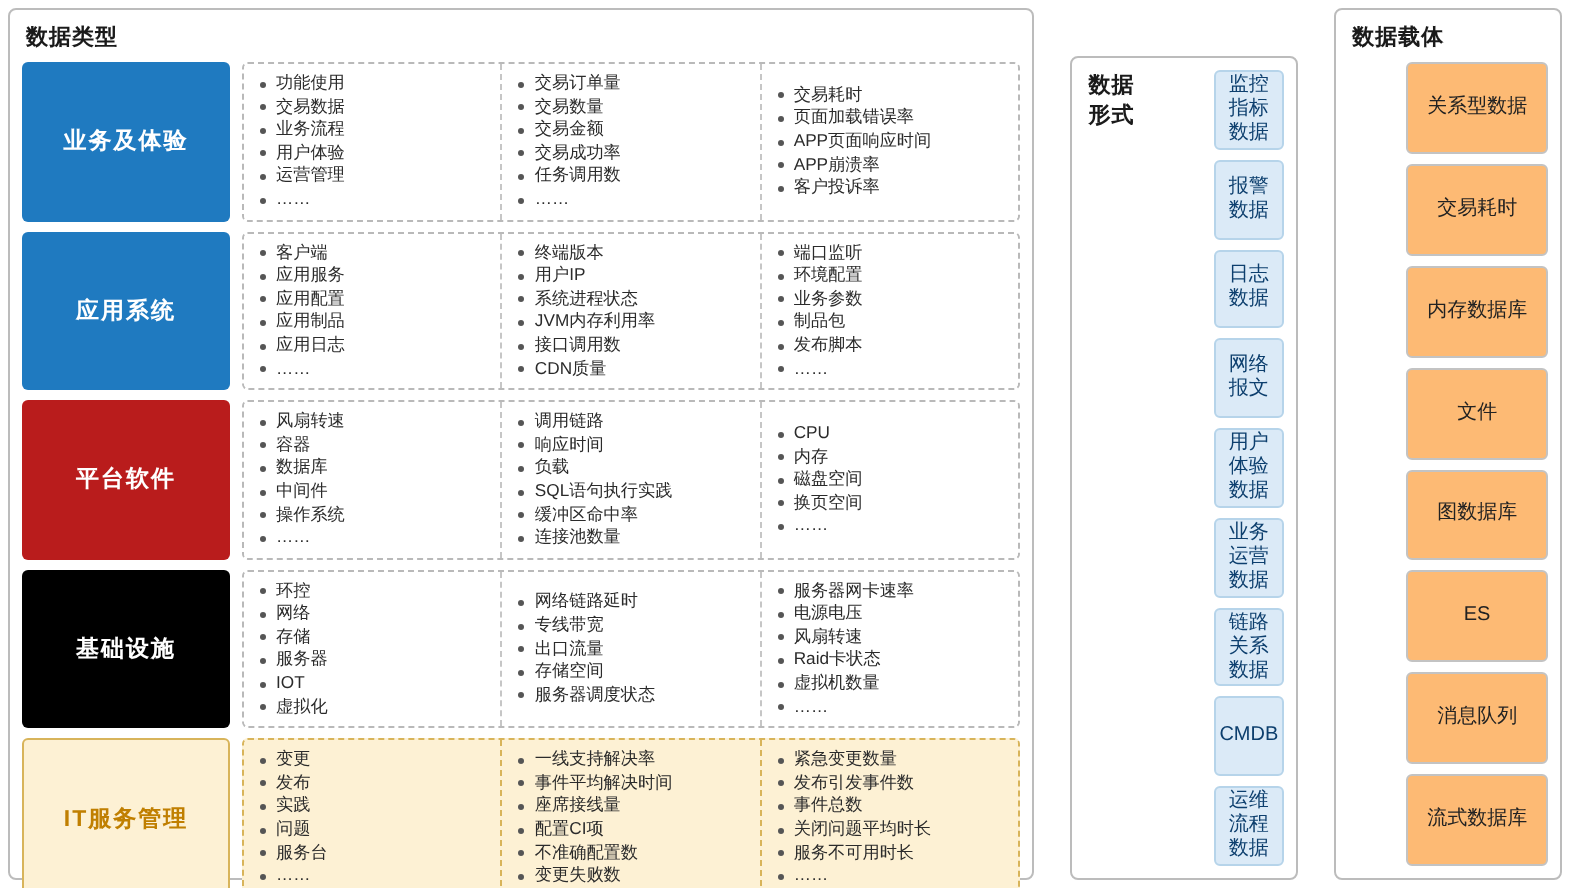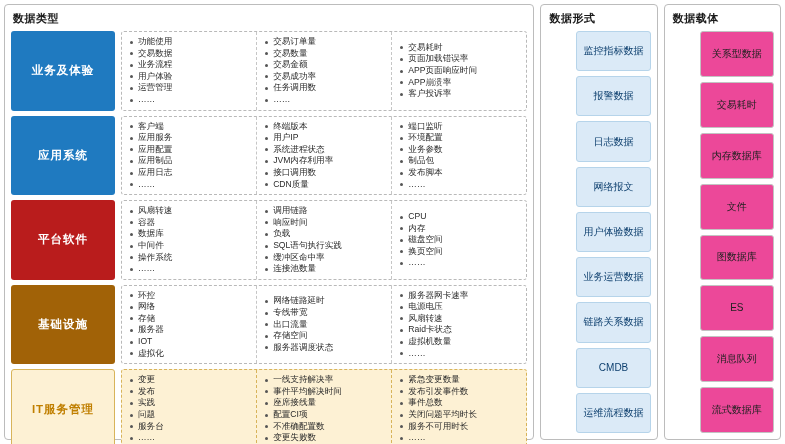--- a/index.html
+++ b/index.html
@@ -14,21 +14,21 @@
     color: #333;
     overflow: hidden;
   }
   .canvas {
     position: relative;
     width: 785px;
     height: 444px;
     box-sizing: border-box;
     padding: 4px;
     display: flex;
-    gap: 6px;
+    gap: 18px;
   }
   
   .panel {
     border: 1px solid #bcbcbc;
     border-radius: 4px;
     box-sizing: border-box;
     background: #fff;
     position: relative;
     padding: 6px;
   }
@@ -122,21 +122,22 @@
   .row.highlight .row-label {
     color: #c07f00;
     background: #fdf1d4 !important;
     border: 1px solid #d8b45a;
     box-sizing: border-box;
   }
   
   .panel-forms {
     width: 118px;
     display: flex;
-    flex-direction: column;
+    flex-direction: row;
+    margin-top: 24px;
   }
   .panel-carriers {
     width: 118px;
     display: flex;
     flex-direction: column;
   }
   .chip-list {
     flex: 1;
     display: flex;
     flex-direction: column;
@@ -154,21 +155,21 @@
     text-align: center;
     line-height: 12px;
     padding: 0 2px;
     box-sizing: border-box;
   }
   .chip.blue {
     background: #dbeaf7;
     border: 1px solid #b6d4ea;
   }
   .chip.plain {
-    background: #ec4899;
+    background: #fdba74;
     border: 1px solid #c3c3c3;
     color: #222;
   }
 </style>
 </head>
 <body>
 
 <div class="canvas">
 
   <section class="panel panel-types">
@@ -275,21 +276,21 @@
             <li>内存</li>
             <li>磁盘空间</li>
             <li>换页空间</li>
             <li>……</li>
           </ul>
             </div>
         </div>
       </div>
 
       <div class="row">
-        <div class="row-label" style="background:#a16207">基础设施</div>
+        <div class="row-label" style="background:#000000">基础设施</div>
         <div class="row-content">
           <div class="col">
               <ul>
             <li>环控</li>
             <li>网络</li>
             <li>存储</li>
             <li>服务器</li>
             <li>IOT</li>
             <li>虚拟化</li>
           </ul>

